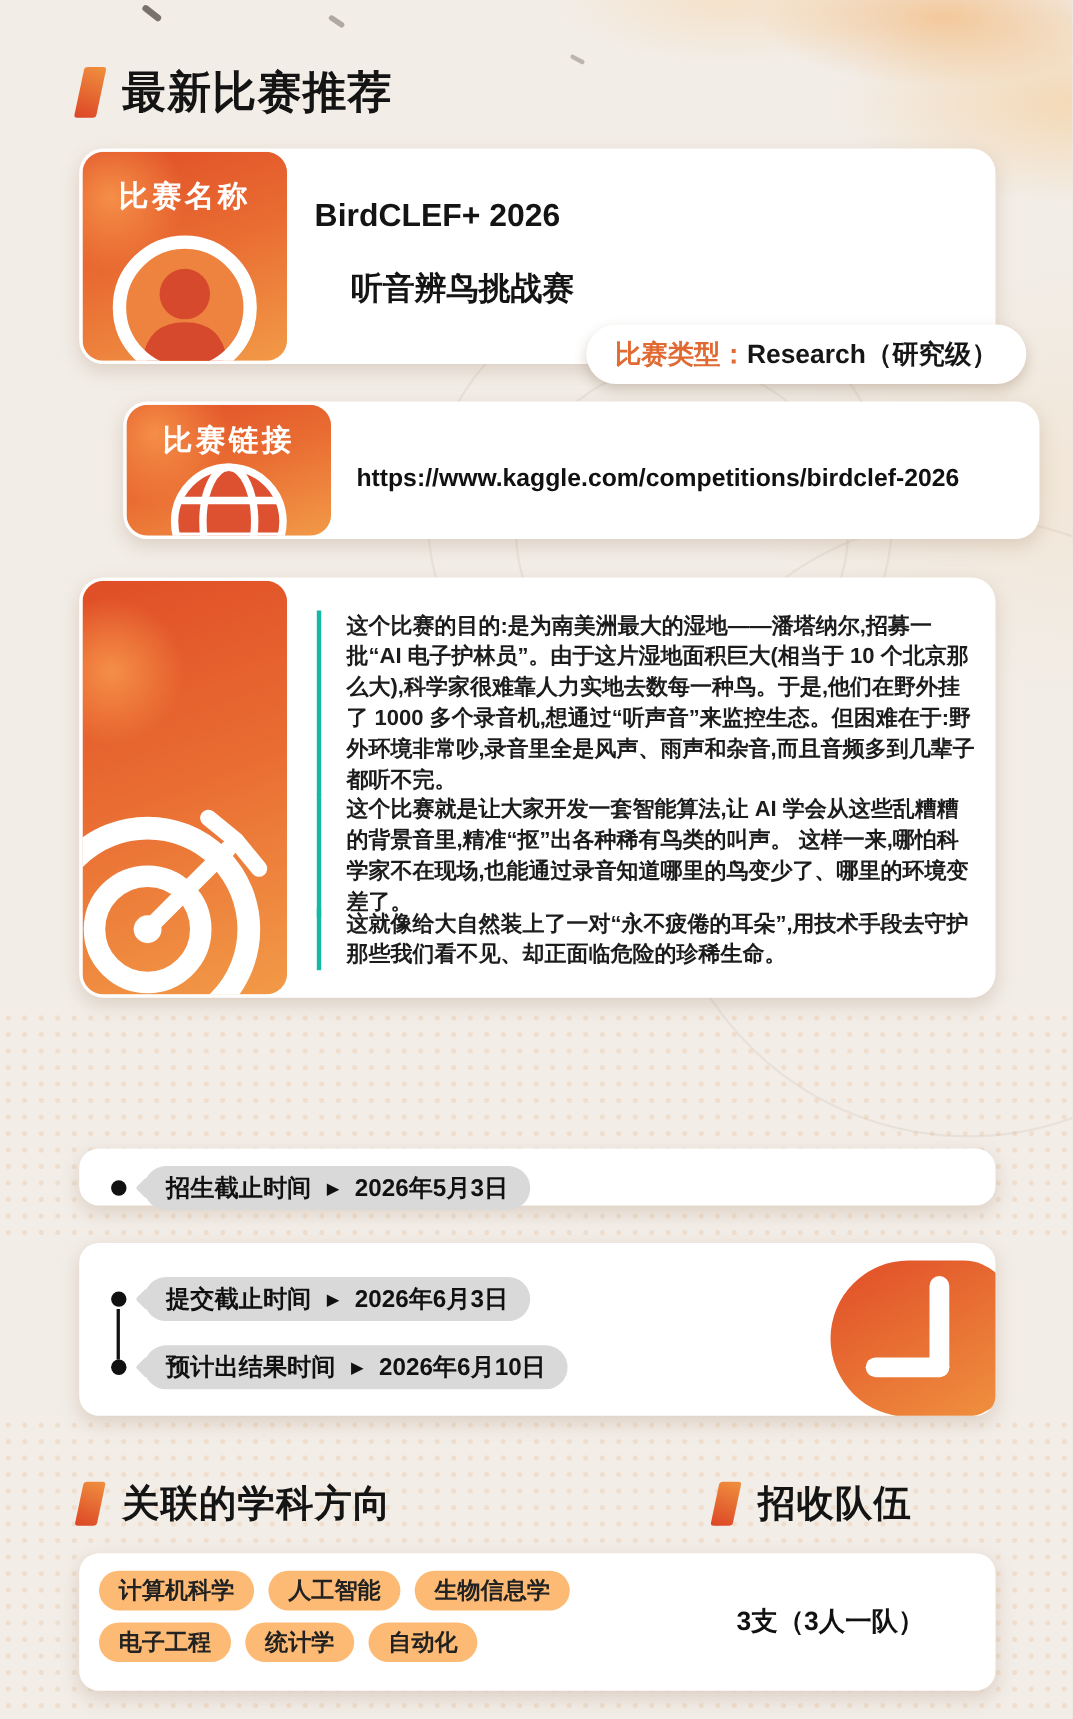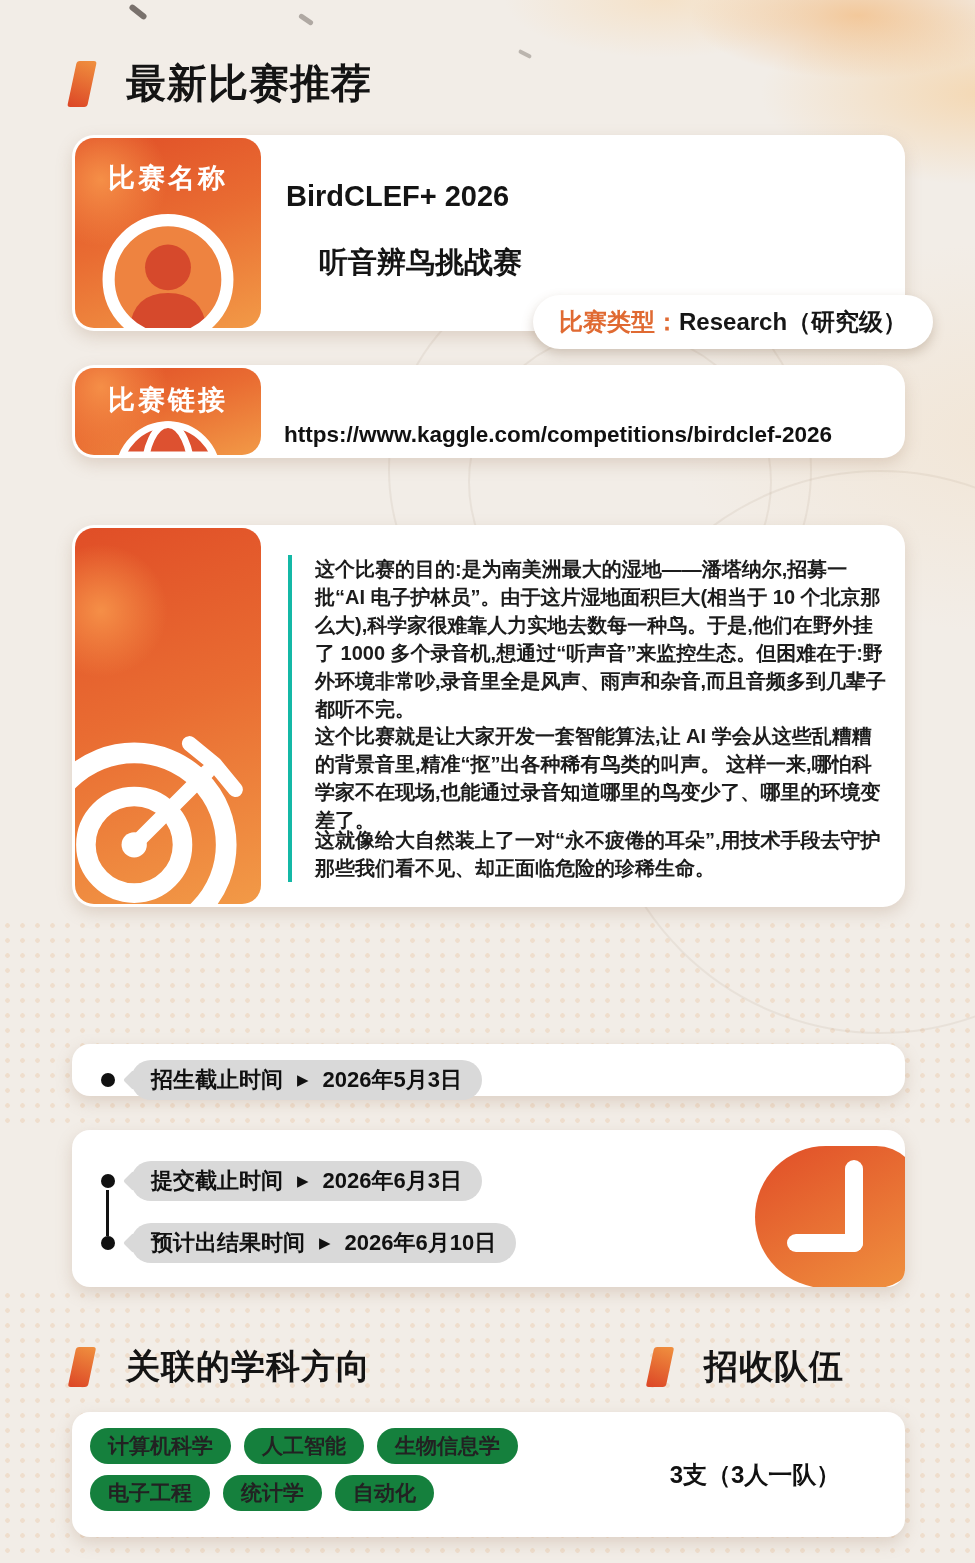--- a/index.html
+++ b/index.html
@@ -25,30 +25,30 @@
   .r2{width:560px;height:560px;left:598px;top:470px;}
   .r3{width:300px;height:300px;left:468px;top:330px;}
   .mark{position:absolute;background:rgba(70,60,55,.7);border-radius:3px;pointer-events:none;}
   .m1{left:128px;top:9px;width:20px;height:6px;transform:rotate(38deg);}
   .m2{left:298px;top:17px;width:16px;height:5px;transform:rotate(34deg);opacity:.55;}
   .m3{left:518px;top:52px;width:14px;height:4px;transform:rotate(28deg);opacity:.45;}
   
   .h-row{position:absolute;display:flex;align-items:center;}
   .h-bar{width:20px;background:linear-gradient(200deg,#f0913f 0%,#dc4526 100%);
     transform:skewX(-12deg);border-radius:3px;flex:none;}
-  .h-text{margin-left:34px;font-weight:800;color:#141414;white-space:nowrap;letter-spacing:1px;}
+  .h-text{margin-left:19px;font-weight:800;color:#141414;white-space:nowrap;letter-spacing:1px;}
   .h1{left:72px;top:56px;} .h1 .h-bar{height:46px;} .h1 .h-text{font-size:40px;}
   .h2{left:72px;top:962px;} .h2 .h-bar{height:43px;} .h2 .h-text{font-size:38px;}
   .h3{left:72px;top:1344px;} .h3 .h-bar{height:40px;} .h3 .h-text{font-size:34px;}
   .h4{left:650px;top:1344px;} .h4 .h-bar{height:40px;} .h4 .h-text{font-size:34px;}
   
   .card{position:absolute;left:72px;width:833px;background:#fff;border-radius:22px;
     box-shadow:0 6px 16px rgba(158,124,94,.25);}
   .card-name{top:135px;height:196px;}
-  .card-link{top:365px;height:93px;}
+  .card-link{top:365px;height:125px;margin-left:40px;}
   .card-goal{top:525px;height:382px;}
   .card-time1{top:1044px;height:52px;border-radius:18px;}
   .card-time2{top:1130px;height:157px;border-radius:18px;overflow:hidden;}
   .card-bottom{top:1412px;height:125px;border-radius:18px;}
   
   .panel{position:absolute;left:3px;top:3px;bottom:3px;width:186px;border-radius:19px;overflow:hidden;
     background:
       radial-gradient(95px 95px at 14% 22%, rgba(248,152,76,.85), rgba(248,152,76,0) 70%),
       linear-gradient(160deg,#e04e27 0%,#e96c32 48%,#f29a47 100%);}
   .panel-label{position:absolute;left:0;right:0;text-align:center;color:#fff;
@@ -87,21 +87,21 @@
   .connector{position:absolute;left:34px;top:60px;width:3px;height:46px;background:#111;}
   .clock{position:absolute;right:-14px;top:16px;width:164px;height:142px;
     border-radius:75px 45px 45px 75px;
     background:linear-gradient(150deg,#e2542a 10%,#ef8f3e 95%);}
   .hand{position:absolute;background:#fff;border-radius:9px;}
   .hand-v{left:773px;top:30px;width:18px;height:92px;}
   .hand-h{left:715px;top:104px;width:76px;height:18px;}
   
   .tagrow{position:absolute;left:18px;display:flex;gap:13px;}
   .tr1{top:16px;} .tr2{top:63px;}
-  .tag{height:36px;background:#15803d;border-radius:18px;display:flex;align-items:center;
+  .tag{height:36px;background:#fdba74;border-radius:18px;display:flex;align-items:center;
     padding:0 18px;font-size:21px;font-weight:800;color:#222;white-space:nowrap;}
   .teams{position:absolute;left:553px;top:0;width:260px;height:100%;
     display:flex;justify-content:center;align-items:center;
     font-size:24px;font-weight:800;color:#111;line-height:32px;}
 </style>
 </head>
 <body>
 
 <div class="page">
 

